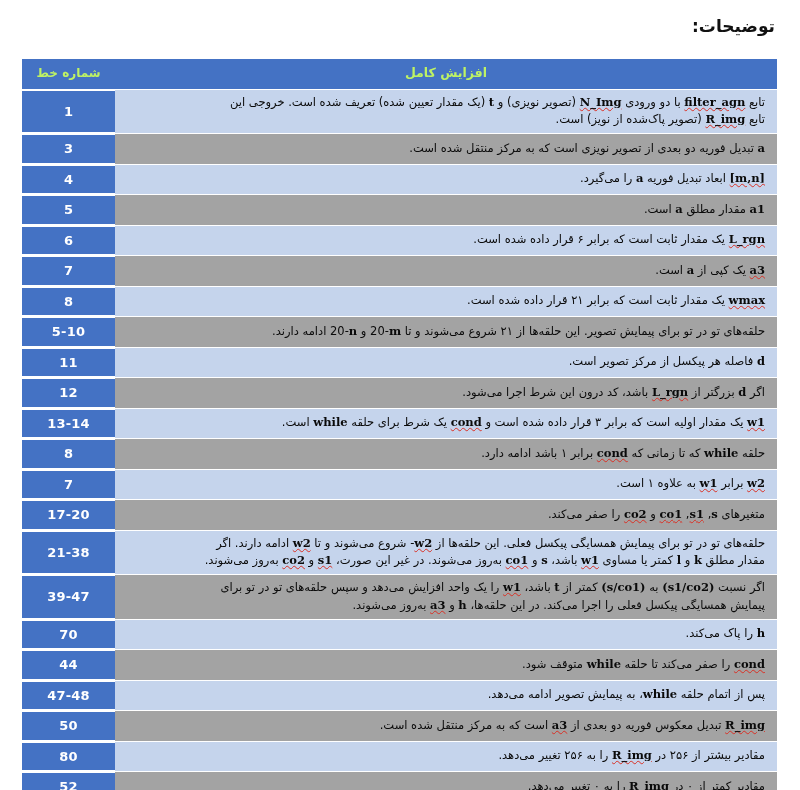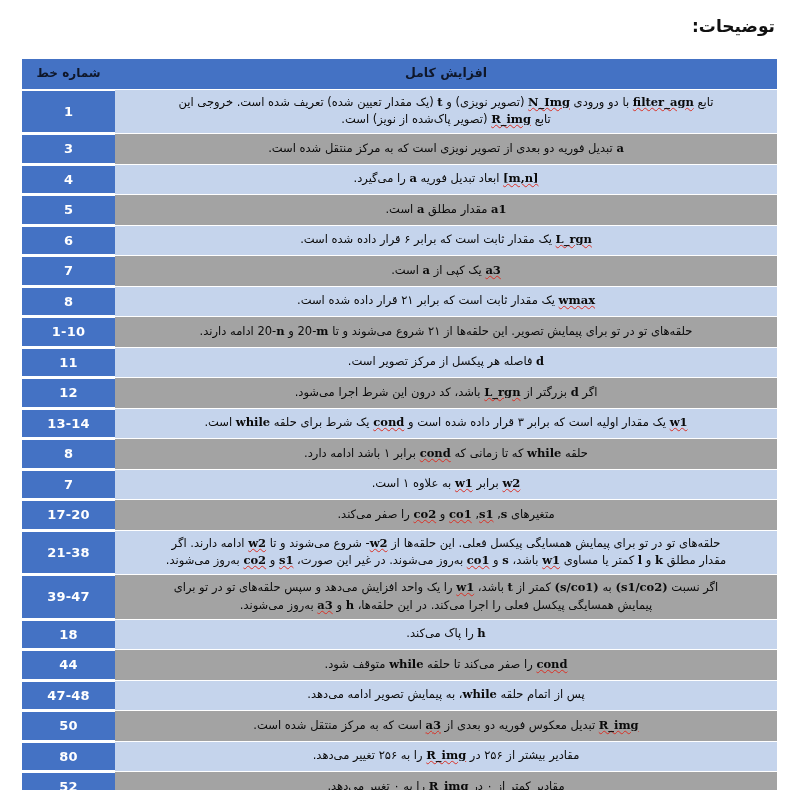--- a/index.html
+++ b/index.html
@@ -51,21 +51,21 @@
     border-collapse: separate;
     border-spacing: 0 1px;
     table-layout: fixed;
     direction: rtl;
   }
   table.explanations col.col-num { width: 93px; }
   table.explanations col.col-desc { width: auto; }
 
   thead th {
     background: #4472C4;
-    color: #0f172a;
+    color: #bef264;
     font-weight: bold;
     font-size: 12.5px;
     padding: 7px 6px 8px 6px;
     text-align: center;
     vertical-align: middle;
     border: 0;
     line-height: 1.15;
   }
   thead th.num-head {
     font-size: 12px;
@@ -82,21 +82,20 @@
     font-weight: bold;
     font-size: 13px;
     text-align: center;
     padding: 4px 2px;
     letter-spacing: 0.2px;
   }
   td.desc-cell {
     padding: 4px 12px 5px 12px;
     font-size: 11.5px;
     color: #0a0a0a;
-    text-align: center;
     direction: rtl;
     unicode-bidi: isolate;
   }
   tr.band-a td.desc-cell { background: #C5D4EC; }
   tr.band-b td.desc-cell { background: #a3a3a3; }
 
   
   tbody tr td.num-cell { border-top: 1px solid #ffffff; border-bottom: 1px solid #ffffff; }
 
   .desc-line { display: block; }
@@ -179,21 +178,21 @@
           <tr class="band-a">
             <td class="desc-cell">
               <span class="desc-line"><span class="tok squig">wmax</span> یک مقدار ثابت است که برابر ۲۱ قرار داده شده است.</span>
             </td>
             <td class="num-cell">8</td>
           </tr>
           <tr class="band-b">
             <td class="desc-cell">
               <span class="desc-line">حلقه‌های تو در تو برای پیمایش تصویر. این حلقه‌ها از ۲۱ شروع می‌شوند و تا <span class="tok">m</span>-20 و <span class="tok">n</span>-20 ادامه دارند.</span>
             </td>
-            <td class="num-cell">1-10</td>
+            <td class="num-cell">5-10</td>
           </tr>
           <tr class="band-a">
             <td class="desc-cell">
               <span class="desc-line"><span class="tok">d</span> فاصله هر پیکسل از مرکز تصویر است.</span>
             </td>
             <td class="num-cell">11</td>
           </tr>
           <tr class="band-b">
             <td class="desc-cell">
               <span class="desc-line">اگر <span class="tok">d</span> بزرگتر از <span class="tok squig">L_rgn</span> باشد، کد درون این شرط اجرا می‌شود.</span>
@@ -235,21 +234,21 @@
             <td class="desc-cell">
               <span class="desc-line">اگر نسبت <span class="tok">(s1/co2)</span> به <span class="tok">(s/co1)</span> کمتر از <span class="tok">t</span> باشد، <span class="tok squig">w1</span> را یک واحد افزایش می‌دهد و سپس حلقه‌های تو در تو برای</span>
               <span class="desc-line">پیمایش همسایگی پیکسل فعلی را اجرا می‌کند. در این حلقه‌ها، <span class="tok">h</span> و <span class="tok squig">a3</span> به‌روز می‌شوند.</span>
             </td>
             <td class="num-cell">39-47</td>
           </tr>
           <tr class="band-a">
             <td class="desc-cell">
               <span class="desc-line"><span class="tok">h</span> را پاک می‌کند.</span>
             </td>
-            <td class="num-cell">18</td>
+            <td class="num-cell">70</td>
           </tr>
           <tr class="band-b">
             <td class="desc-cell">
               <span class="desc-line"><span class="tok squig">cond</span> را صفر می‌کند تا حلقه <span class="tok">while</span> متوقف شود.</span>
             </td>
             <td class="num-cell">44</td>
           </tr>
           <tr class="band-a">
             <td class="desc-cell">
               <span class="desc-line">پس از اتمام حلقه <span class="tok">while</span>، به پیمایش تصویر ادامه می‌دهد.</span>

